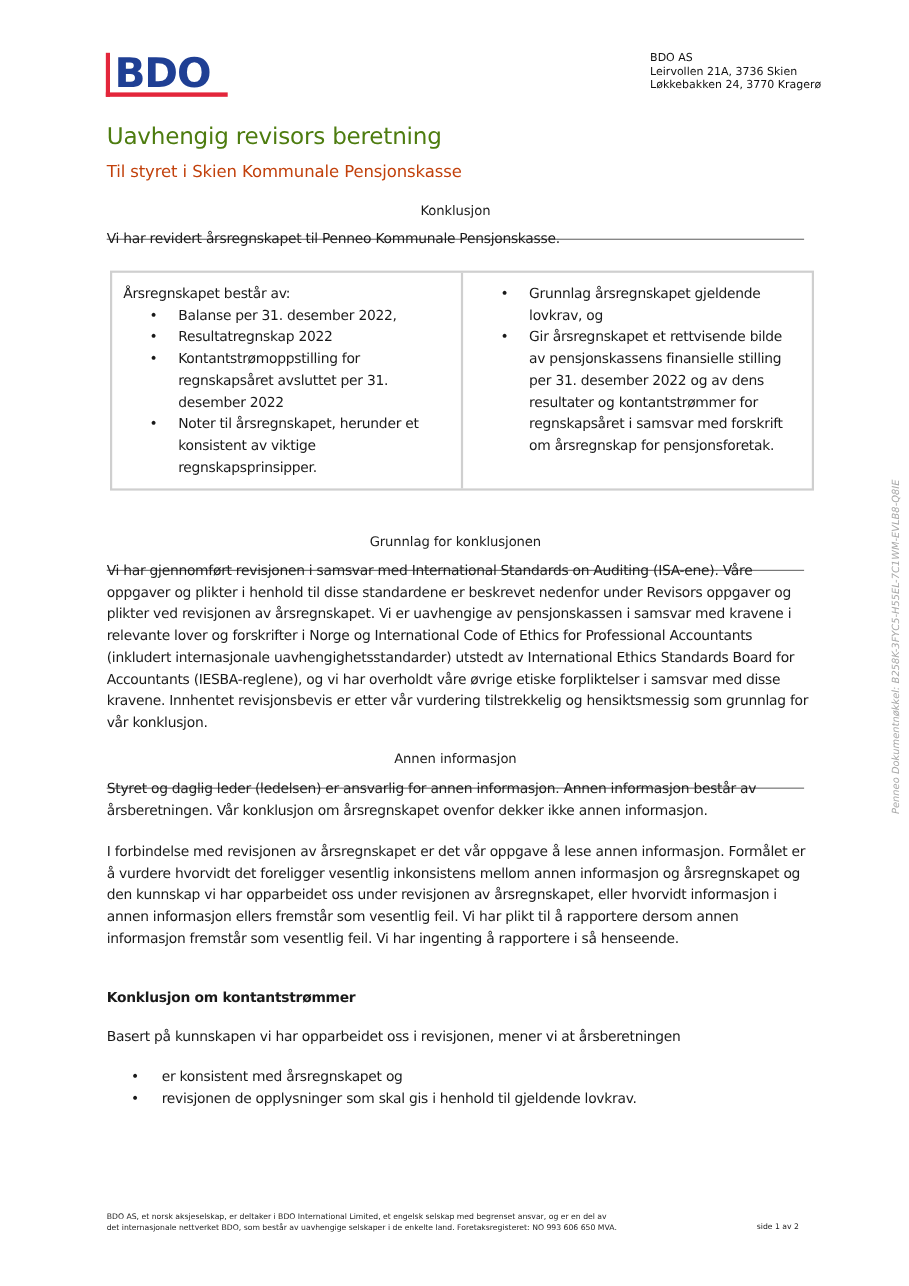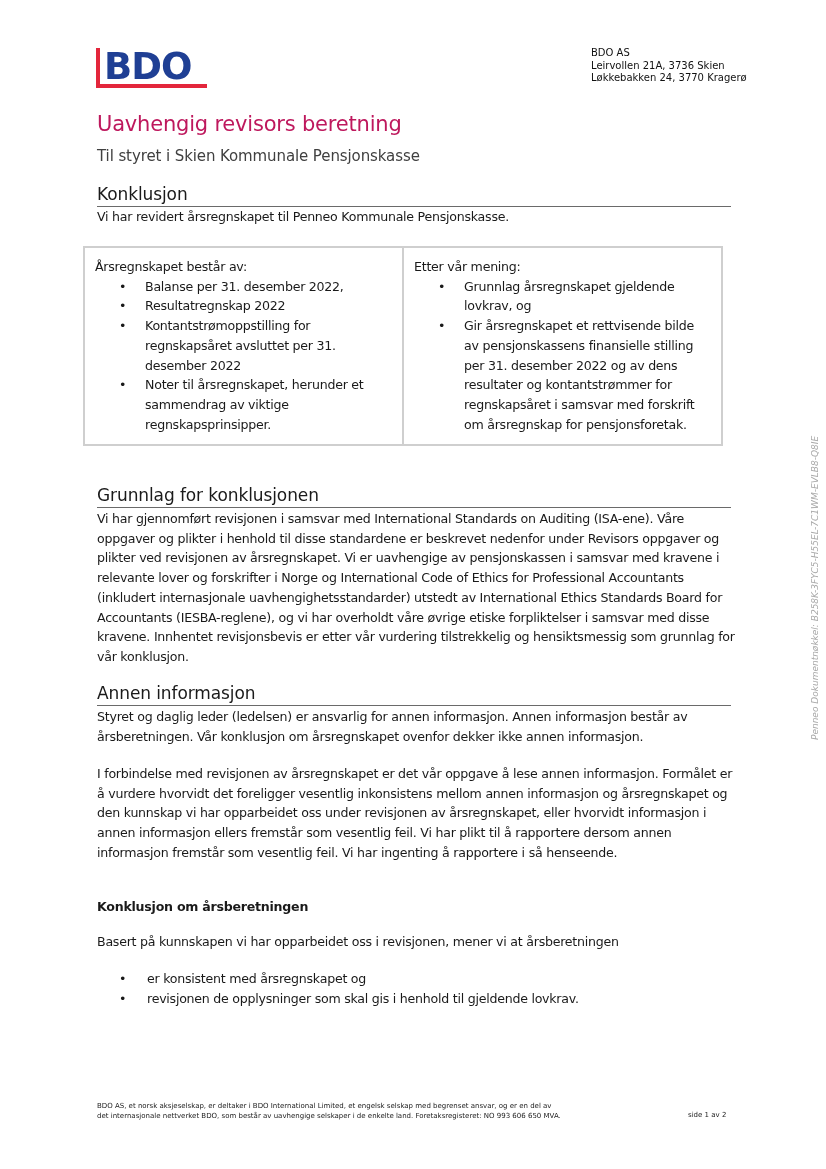--- a/index.html
+++ b/index.html
@@ -7,30 +7,30 @@
     width: 826px; height: 1169px; background: #ffffff; position: relative; overflow: hidden;
     font-family: "DejaVu Sans", sans-serif; color: #111;
   }
   .abs { position: absolute; }
   
   .logo { left: 96px; top: 44px; width: 112px; height: 46px; }
   
   .address { left: 591px; top: 47px; font-size: 10px; line-height: 12.5px; color: #111; }
   .address div { white-space: nowrap; }
   
-  .title { left: 97px; top: 112px; font-size: 21px; color: #be185d; white-space: nowrap; letter-spacing: -0.2px; }
-  .subtitle { left: 97px; top: 147px; font-size: 15px; color: #404040; white-space: nowrap; letter-spacing: -0.1px; }
+  .title { left: 97px; top: 112px; font-size: 21px; color: #4d7c0f; white-space: nowrap; letter-spacing: -0.2px; }
+  .subtitle { left: 97px; top: 147px; font-size: 15px; color: #c2410c; white-space: nowrap; letter-spacing: -0.1px; }
   
   .section-head {
-    left: 97px; width: 634px; font-size: 17px; color: #1a1a1a;
-    border-bottom: 1px solid #6a6a6a; padding-bottom: 2px; letter-spacing: -0.1px;
+    left: 97px; width: 634px; font-size: 12px; color: #1a1a1a;
+    border-bottom: 1px solid #6a6a6a; padding-bottom: 19px; letter-spacing: -0.1px; text-align: center;
   }
   .para { left: 97px; width: 640px; font-size: 12.6px; line-height: 19.7px; color: #1a1a1a; letter-spacing: -0.25px; }
   
-  .box { left: 83px; top: 246px; width: 640px; height: 200px; border: 2px solid #cfcfcf; box-sizing: border-box; display: flex; }
+  .box { left: 100px; top: 246px; width: 640px; height: 200px; border: 2px solid #cfcfcf; box-sizing: border-box; display: flex; }
   .box-col { box-sizing: border-box; padding: 9px 10px 0 10px; font-size: 12.6px; line-height: 19.7px; color: #1a1a1a; letter-spacing: -0.25px; }
   .box-col.left { width: 319px; border-right: 2px solid #cfcfcf; }
   .box-col.right { width: 317px; }
   .bul { display: flex; }
   .bul .dot { width: 38px; padding-left: 24px; box-sizing: border-box; flex: none; }
   .box-col.left .bul .dot { padding-left: 24px; width: 50px; }
   .box-col.right .bul .dot { padding-left: 24px; width: 50px; }
   .bul .txt { flex: 1; }
   .bold { font-weight: bold; }
   .list2 { left: 97px; width: 640px; font-size: 12.6px; line-height: 20px; color: #1a1a1a; letter-spacing: -0.25px; }
@@ -77,44 +77,43 @@
     <div class="bul">
         <span class="dot">•</span>
         <span class="txt">Resultatregnskap 2022</span>
       </div>
     <div class="bul">
         <span class="dot">•</span>
         <span class="txt">Kontantstrømoppstilling for regnskapsåret avsluttet per 31. desember 2022</span>
       </div>
     <div class="bul">
         <span class="dot">•</span>
-        <span class="txt">Noter til årsregnskapet, herunder et sammendrag av viktige regnskapsprinsipper.</span>
+        <span class="txt">Noter til årsregnskapet, herunder et konsistent av viktige regnskapsprinsipper.</span>
       </div>
   </div>
   <div class="box-col right">
-    <div>Etter vår mening:</div>
     <div class="bul">
         <span class="dot">•</span>
         <span class="txt">Grunnlag årsregnskapet gjeldende lovkrav, og</span>
       </div>
     <div class="bul">
         <span class="dot">•</span>
         <span class="txt">Gir årsregnskapet et rettvisende bilde av pensjonskassens finansielle stilling per 31. desember 2022 og av dens resultater og kontantstrømmer for regnskapsåret i samsvar med forskrift om årsregnskap for pensjonsforetak.</span>
       </div>
   </div>
 </div>
 
 <div class="abs section-head" style="top:485px;">Grunnlag for konklusjonen</div>
 <div class="abs para" style="top:509px;">Vi har gjennomført revisjonen i samsvar med International Standards on Auditing (ISA-ene). Våre oppgaver og plikter i henhold til disse standardene er beskrevet nedenfor under Revisors oppgaver og plikter ved revisjonen av årsregnskapet. Vi er uavhengige av pensjonskassen i samsvar med kravene i relevante lover og forskrifter i Norge og International Code of Ethics for Professional Accountants (inkludert internasjonale uavhengighetsstandarder) utstedt av International Ethics Standards Board for Accountants (IESBA-reglene), og vi har overholdt våre øvrige etiske forpliktelser i samsvar med disse kravene. Innhentet revisjonsbevis er etter vår vurdering tilstrekkelig og hensiktsmessig som grunnlag for vår konklusjon.</div>
 
 <div class="abs section-head" style="top:683px;">Annen informasjon</div>
 <div class="abs para" style="top:707px;">Styret og daglig leder (ledelsen) er ansvarlig for annen informasjon. Annen informasjon består av årsberetningen. Vår konklusjon om årsregnskapet ovenfor dekker ikke annen informasjon.</div>
 <div class="abs para" style="top:764px;">I forbindelse med revisjonen av årsregnskapet er det vår oppgave å lese annen informasjon. Formålet er å vurdere hvorvidt det foreligger vesentlig inkonsistens mellom annen informasjon og årsregnskapet og den kunnskap vi har opparbeidet oss under revisjonen av årsregnskapet, eller hvorvidt informasjon i annen informasjon ellers fremstår som vesentlig feil. Vi har plikt til å rapportere dersom annen informasjon fremstår som vesentlig feil. Vi har ingenting å rapportere i så henseende.</div>
 
-<div class="abs para bold" style="top:897px;">Konklusjon om årsberetningen</div>
+<div class="abs para bold" style="top:897px;">Konklusjon om kontantstrømmer</div>
 <div class="abs para" style="top:932px;">Basert på kunnskapen vi har opparbeidet oss i revisjonen, mener vi at årsberetningen</div>
 <div class="abs list2" style="top:969px;">
   <div class="bul">
       <span class="dot">•</span>
       <span class="txt">er konsistent med årsregnskapet og</span>
     </div>
   <div class="bul">
       <span class="dot">•</span>
       <span class="txt">revisjonen de opplysninger som skal gis i henhold til gjeldende lovkrav.</span>
     </div>

